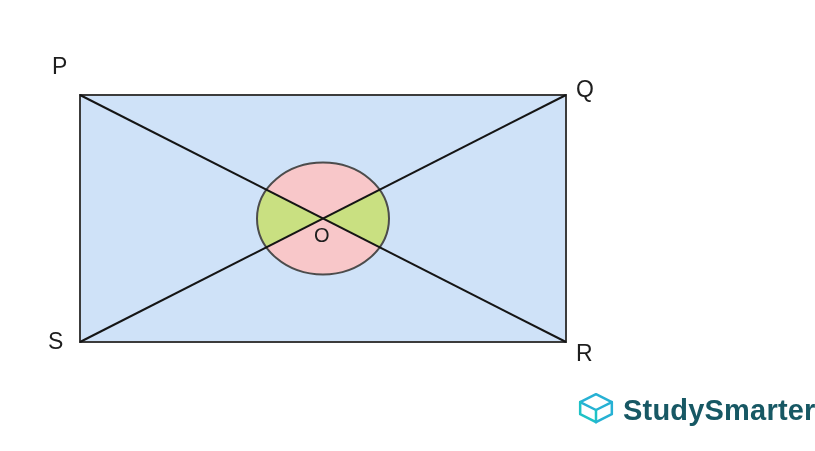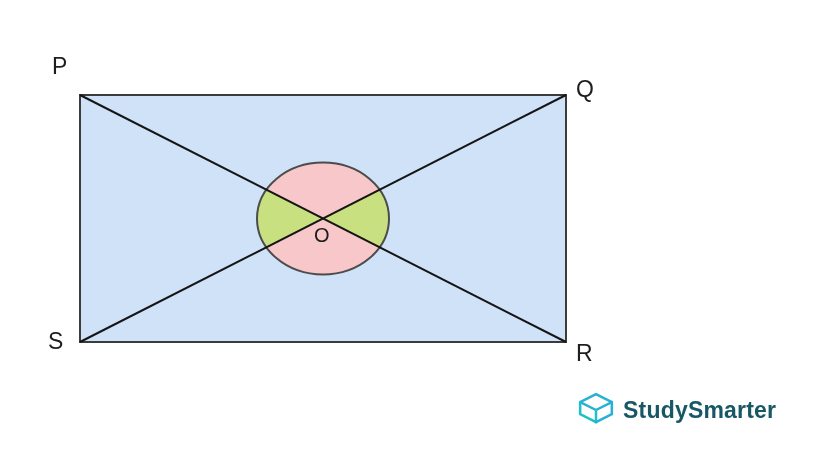--- a/index.html
+++ b/index.html
@@ -37,21 +37,21 @@
   }
   .brand {
     position: absolute;
     left: 576px;
     top: 390px;
     display: flex;
     align-items: center;
     gap: 7px;
   }
   .brand-text {
-    font-size: 23px;
+    font-size: 29px;
     font-weight: 600;
     letter-spacing: 0.2px;
   }
 </style>
 </head>
 <body>
 
 <div class="stage">
 
   <svg class="figure" width="815" height="451" viewBox="0 0 815 451" aria-hidden="true">

